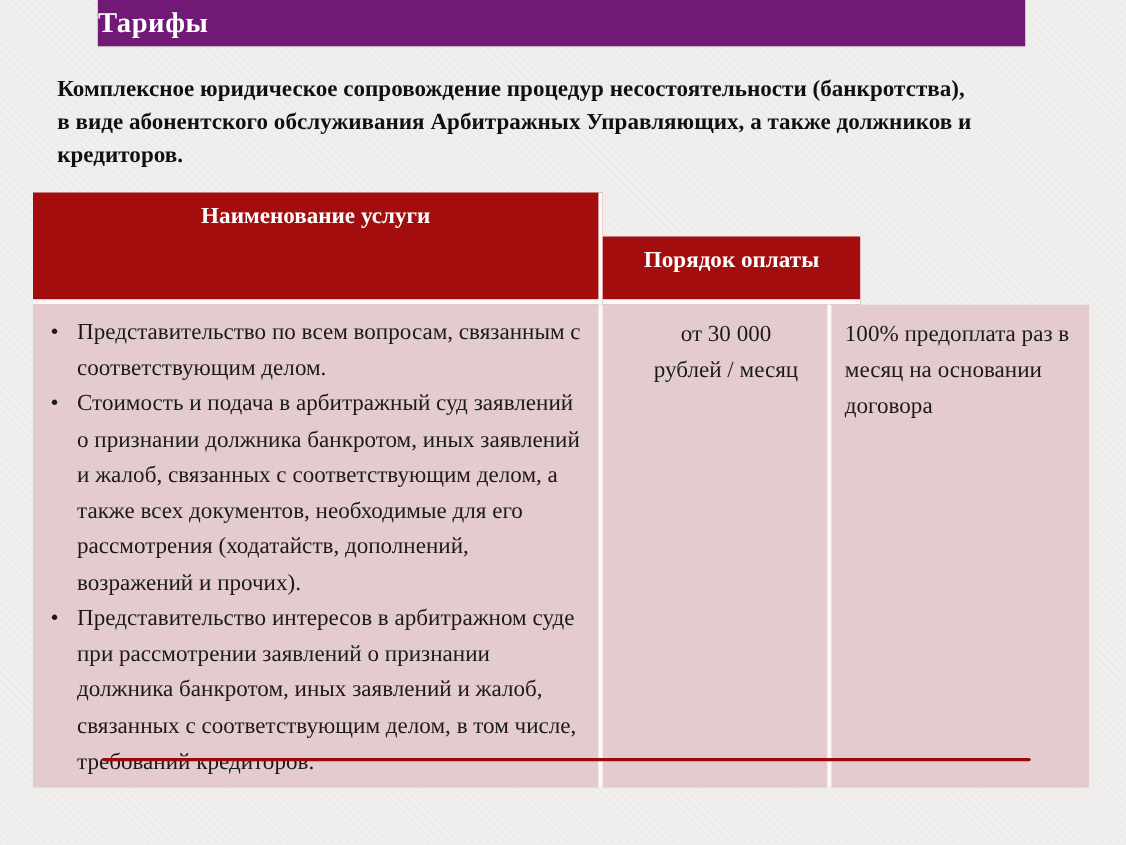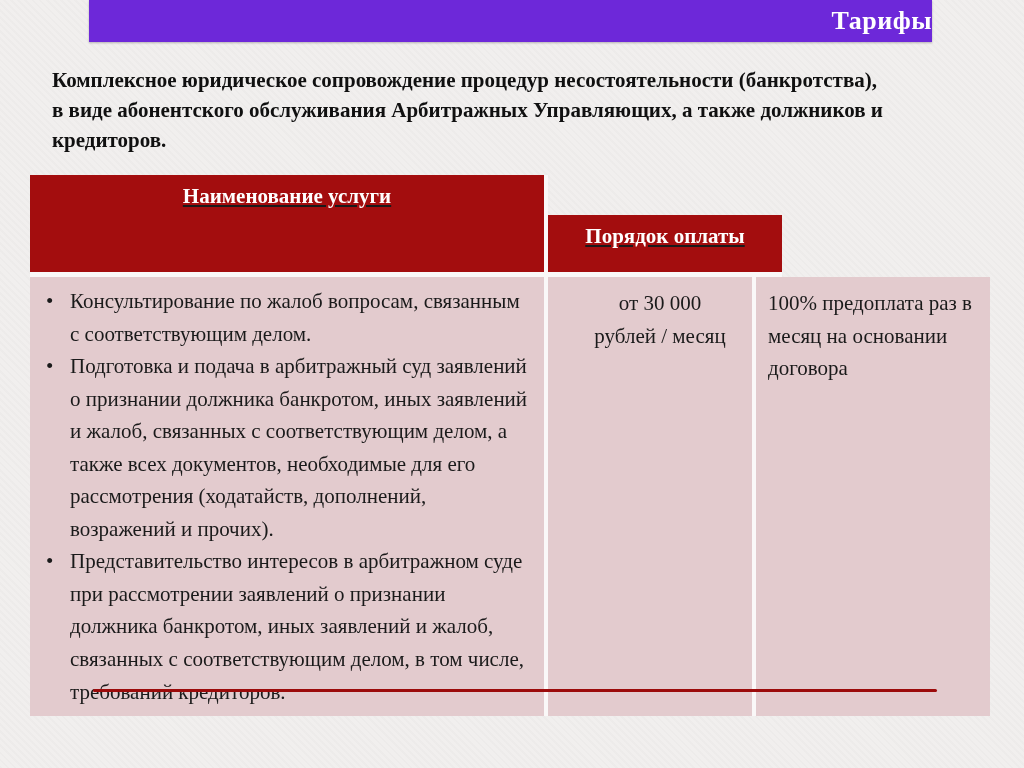--- a/index.html
+++ b/index.html
@@ -9,39 +9,39 @@
     overflow:hidden;
     background:#F1EFEE;
     background-image:repeating-linear-gradient(45deg, rgba(0,0,0,0.015) 0 2px, transparent 2px 5px);
     font-family:"Liberation Serif","DejaVu Serif",serif;
     color:#1A1A1A;
   }
 
   
   .title-bar {
     position:absolute; left:89px; top:0; width:843px; height:42px;
-    background:#6d28d9;
-    display:flex; align-items:center; justify-content:flex-end;
+    background:#701a75;
+    display:flex; align-items:center; justify-content:flex-start;
     box-shadow:0 1px 2px rgba(0,0,0,0.25);
   }
   .title-bar .title-text {
     color:#FFFFFF; font-size:26px; font-weight:bold; letter-spacing:0.5px;
   }
 
   
   .subtitle {
     position:absolute; left:52px; top:66px; width:920px;
     text-align:left; font-size:21px; font-weight:bold;
     line-height:1.42; color:#101010;
     white-space:pre-line;
   }
 
   
   .tariff-table { position:absolute; left:30px; top:175px; width:960px; }
-  .thead { display:flex;text-decoration:underline; }
+  .thead { display:flex; }
   .th {
     background:#A30D0E; color:#FFFFFF; font-weight:bold; font-size:21px;
     text-align:center; padding:8px 6px 6px; min-height:62px;
     border-bottom:5px solid #FAF8F8; line-height:1.32;
     white-space:pre-line;
   }
   .th-service { width:518px; border-right:4px solid #FAF8F8; }
   .th-price   { width:208px; border-right:4px solid #FAF8F8; }
   .th-payment { width:234px;margin-top:40px; }
 
@@ -79,25 +79,25 @@
 <div class="tariff-table">
   <div class="thead">
     <div class="th th-service">Наименование услуги</div>
     <div class="th th-payment">Порядок оплаты</div>
   </div>
   <div class="tbody">
     <div class="td td-service">
       <ul class="services">
         <li>
           <span class="bullet">•</span>
-          <span class="li-text">Консультирование по жалоб вопросам, связанным с соответствующим делом.</span>
+          <span class="li-text">Представительство по всем вопросам, связанным с соответствующим делом.</span>
         </li>
         <li>
           <span class="bullet">•</span>
-          <span class="li-text">Подготовка и подача в арбитражный суд заявлений о признании должника банкротом, иных заявлений и жалоб, связанных с соответствующим делом, а также всех документов, необходимые для его рассмотрения (ходатайств, дополнений, возражений и прочих).</span>
+          <span class="li-text">Стоимость и подача в арбитражный суд заявлений о признании должника банкротом, иных заявлений и жалоб, связанных с соответствующим делом, а также всех документов, необходимые для его рассмотрения (ходатайств, дополнений, возражений и прочих).</span>
         </li>
         <li>
           <span class="bullet">•</span>
           <span class="li-text">Представительство интересов в арбитражном суде при рассмотрении заявлений о признании должника банкротом, иных заявлений и жалоб, связанных с соответствующим делом, в том числе, требований кредиторов.</span>
         </li>
       </ul>
     </div>
     <div class="td td-price">от 30 000
 рублей / месяц</div>
     <div class="td td-payment">100% предоплата раз в месяц на основании договора</div>

